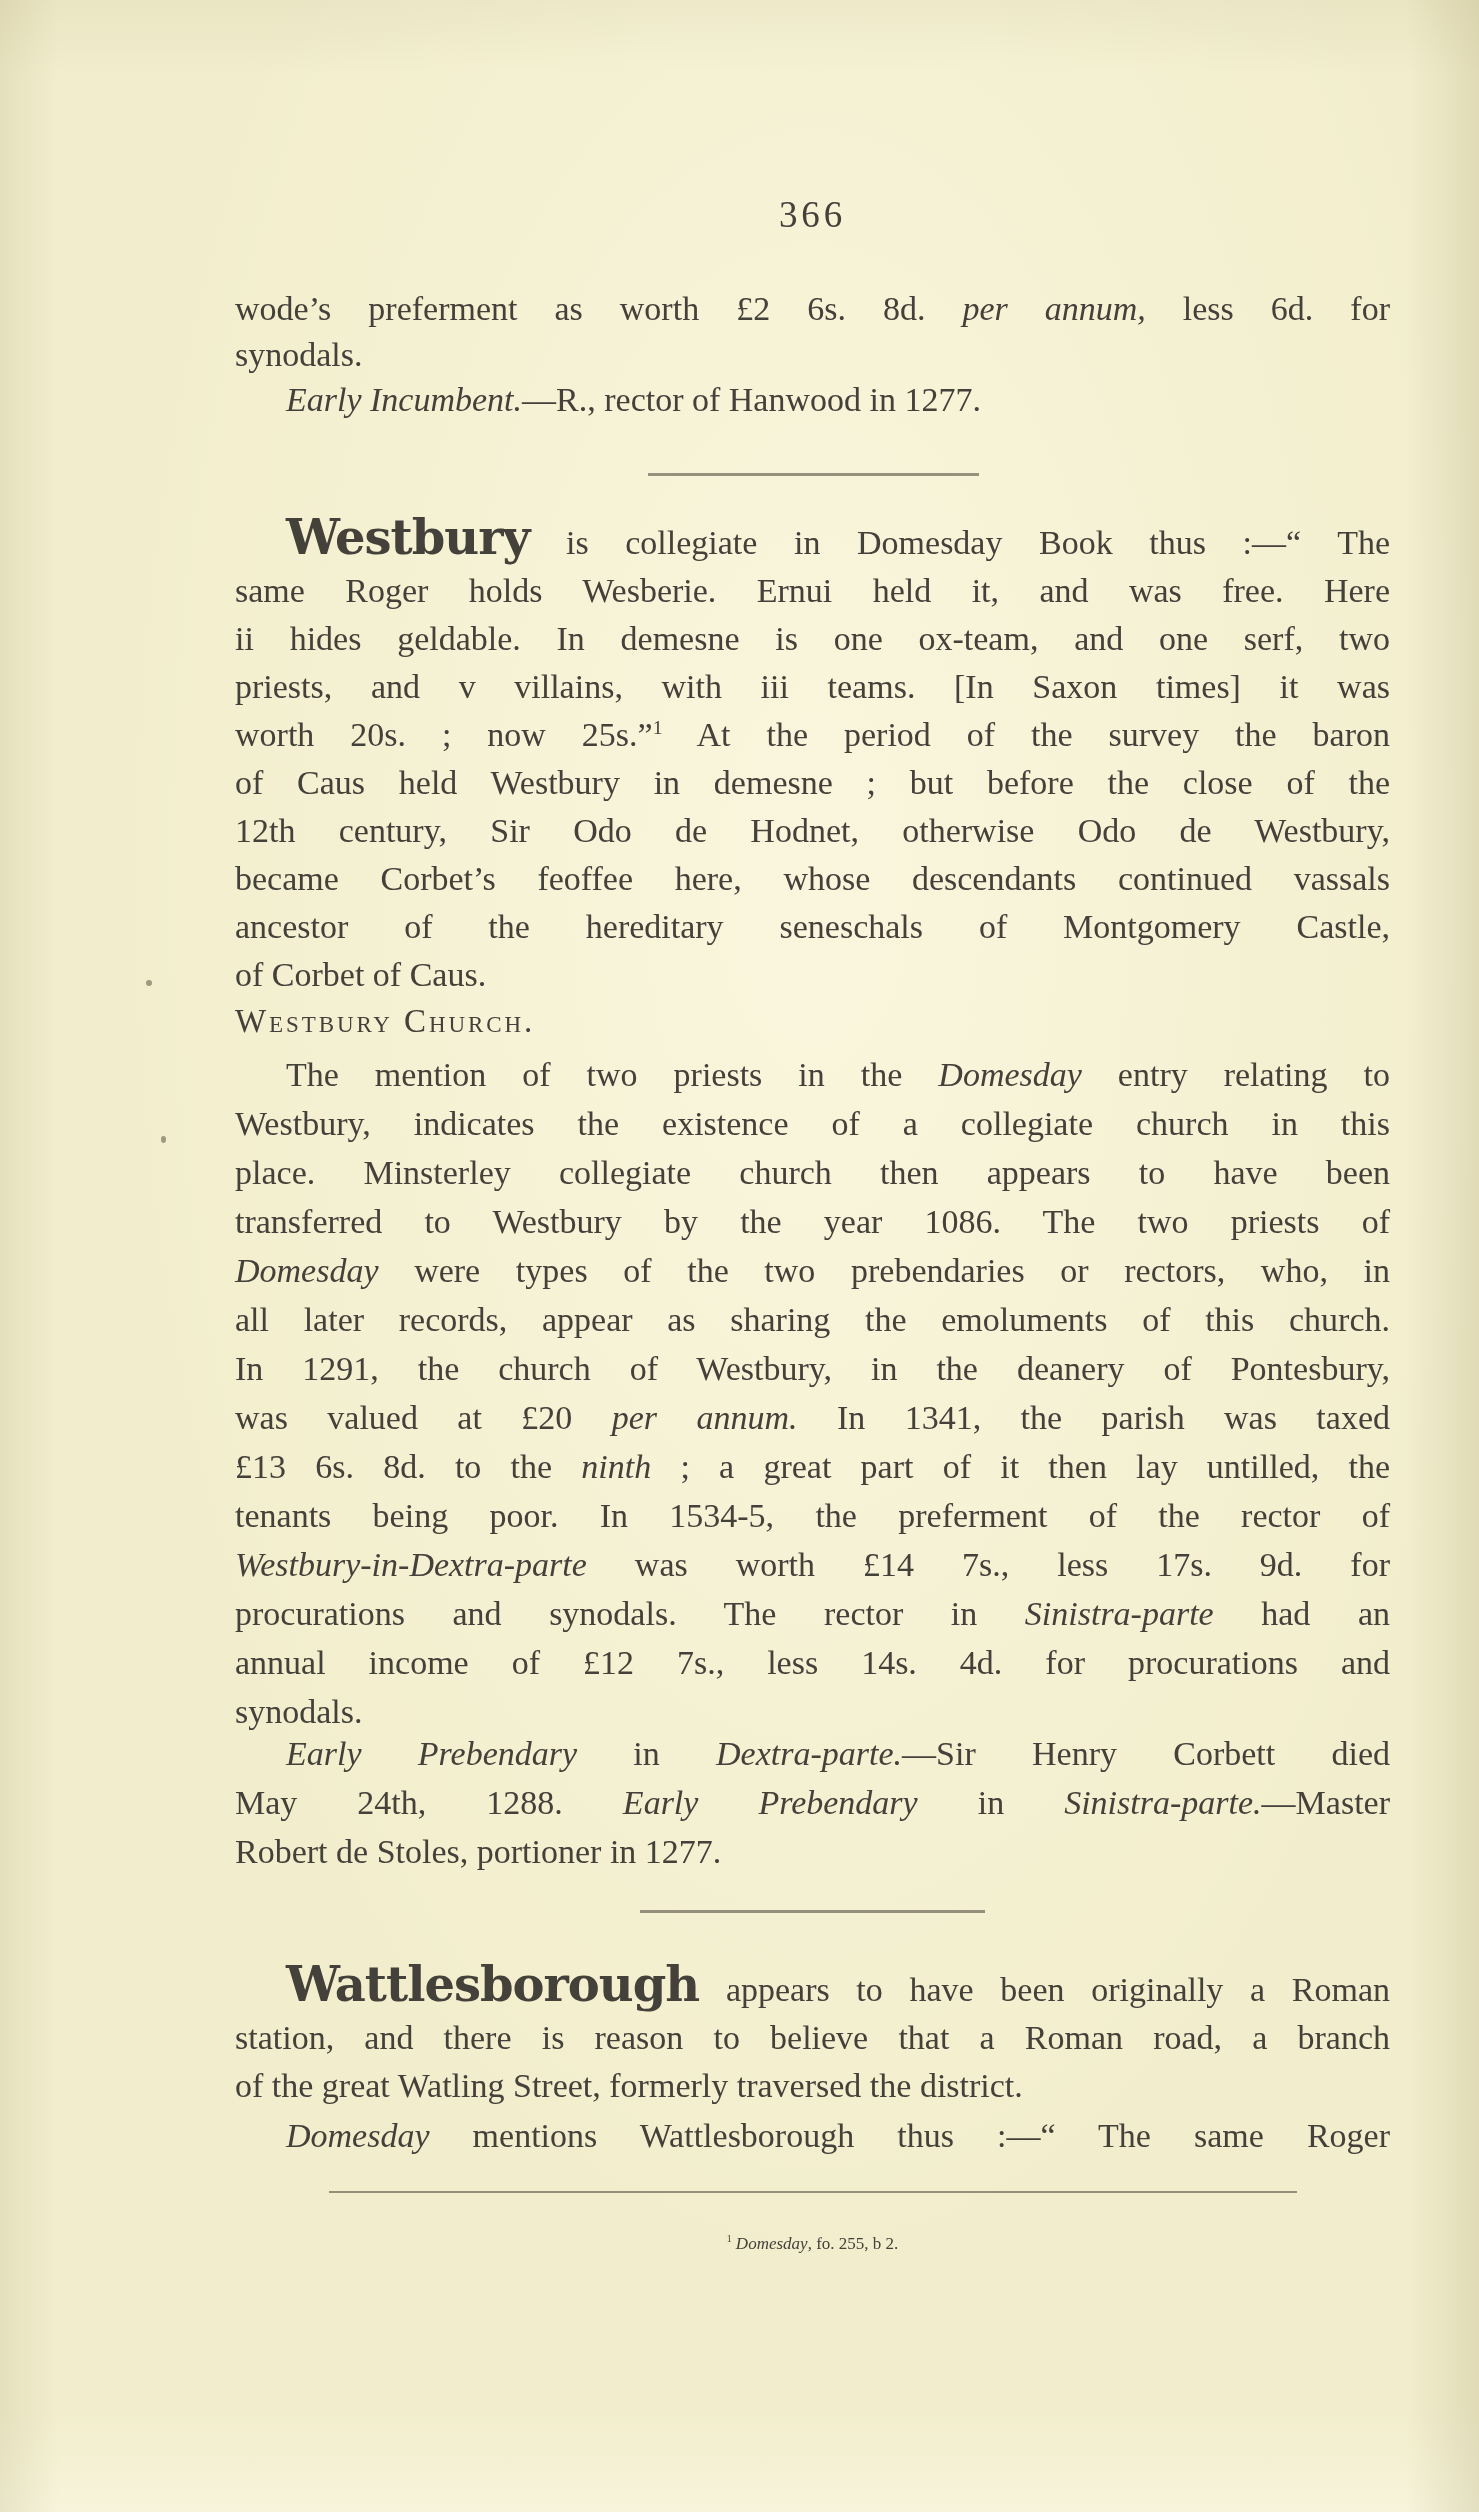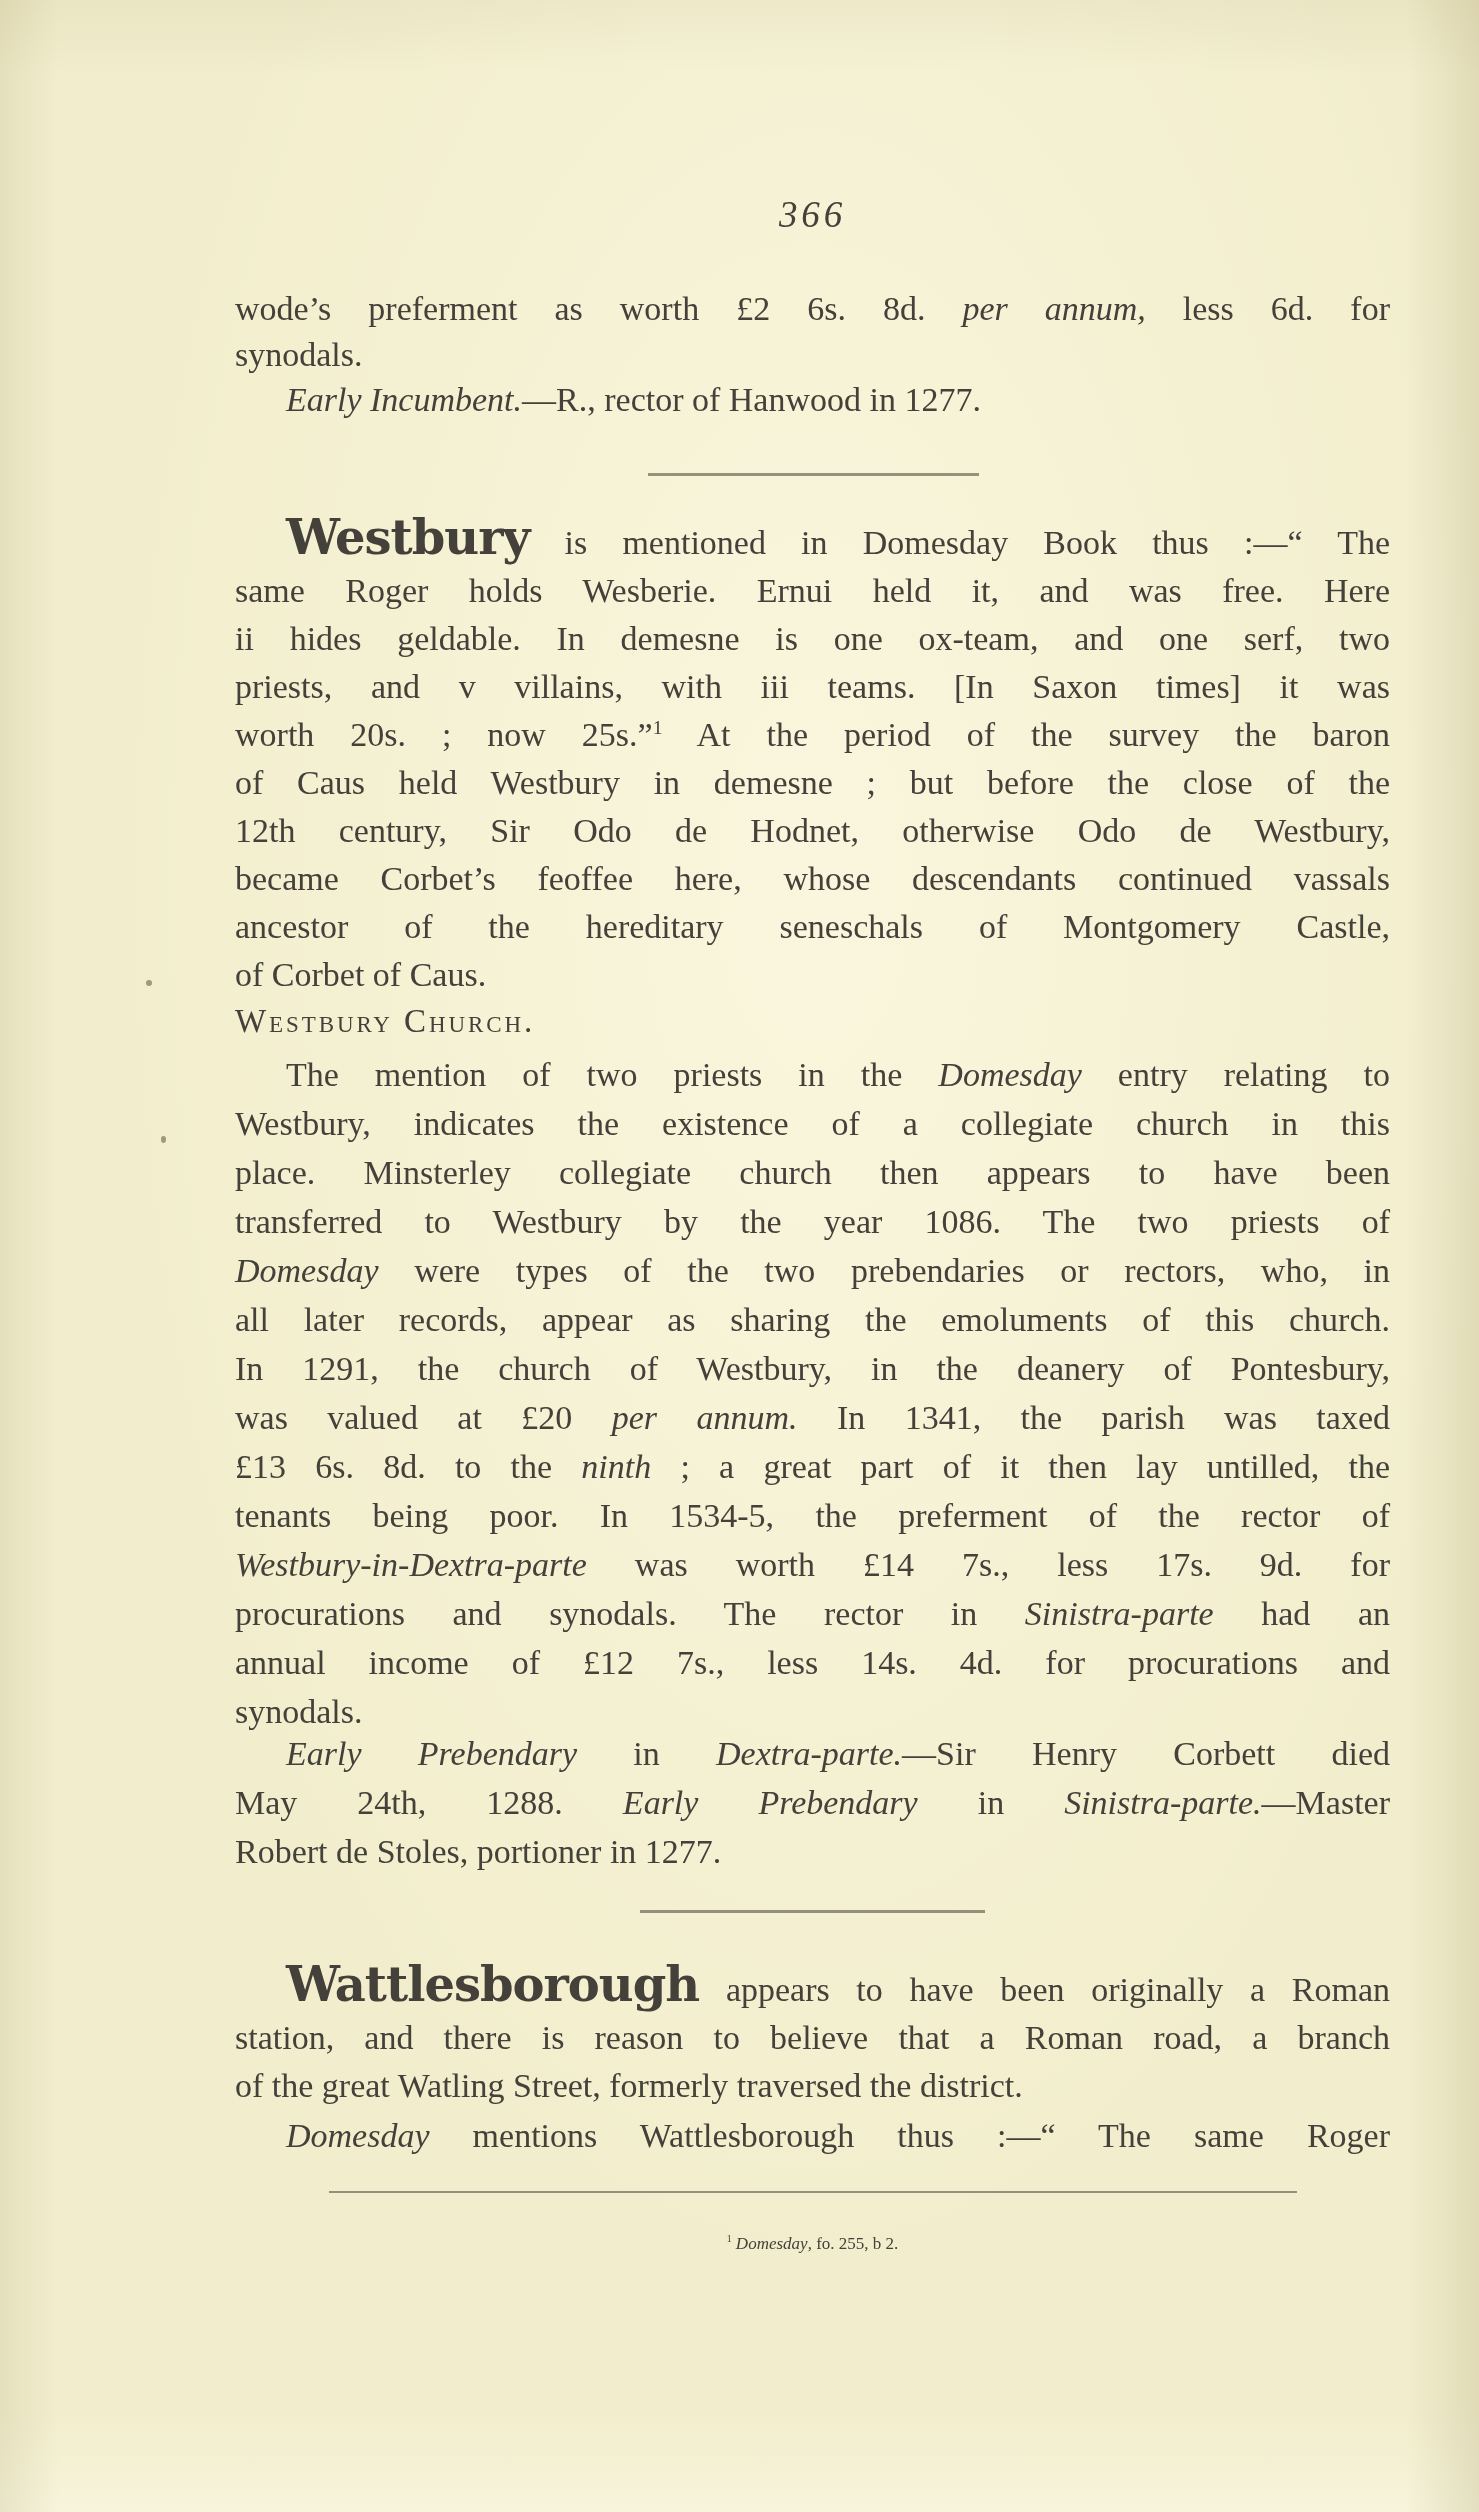--- a/index.html
+++ b/index.html
@@ -33,21 +33,20 @@
     font-size:48px;
     line-height:0;
     letter-spacing:-1px;
   }
   .sup{font-size:0.58em; vertical-align:super; line-height:0;}
   .pagenum{
     text-align:center;
     font-size:37px;
     letter-spacing:3.9px;
     line-height:47px;
-    font-style:italic;
   }
   .heading{
     font-variant:small-caps;
     font-size:33px;
     letter-spacing:2.9px;
     line-height:47px;
   }
   .footnote{
     font-size:17px;
     line-height:35px;
@@ -77,21 +76,21 @@
       <div class="line"><span>synodals.</span></div>
     </div>
 
   <div class="text-block" style="top:377px; line-height:46px">
       <div class="line ind"><span class="it">Early Incumbent.</span><span>—R., rector of Hanwood in 1277.</span></div>
     </div>
 
   <div class="rule" style="top:473px; left:648px; width:331px"></div>
 
   <div class="text-block" style="top:519px; line-height:48px">
-      <div class="line j ind"><span class="blackletter">Westbury</span><span> is mentioned in Domesday Book thus :—“ The</span></div>
+      <div class="line j ind"><span class="blackletter">Westbury</span><span> is collegiate in Domesday Book thus :—“ The</span></div>
       <div class="line j"><span>same Roger holds Wesberie. Ernui held it, and was free. Here</span></div>
       <div class="line j"><span>ii hides geldable. In demesne is one ox-team, and one serf, two</span></div>
       <div class="line j"><span>priests, and v villains, with iii teams. [In Saxon times] it was</span></div>
       <div class="line j"><span>worth 20s. ; now 25s.”</span><span class="sup">1</span><span> At the period of the survey the baron</span></div>
       <div class="line j"><span>of Caus held Westbury in demesne ; but before the close of the</span></div>
       <div class="line j"><span>12th century, Sir Odo de Hodnet, otherwise Odo de Westbury,</span></div>
       <div class="line j"><span>became Corbet’s feoffee here, whose descendants continued vassals</span></div>
       <div class="line j"><span>ancestor of the hereditary seneschals of Montgomery Castle,</span></div>
       <div class="line"><span>of Corbet of Caus.</span></div>
     </div>

